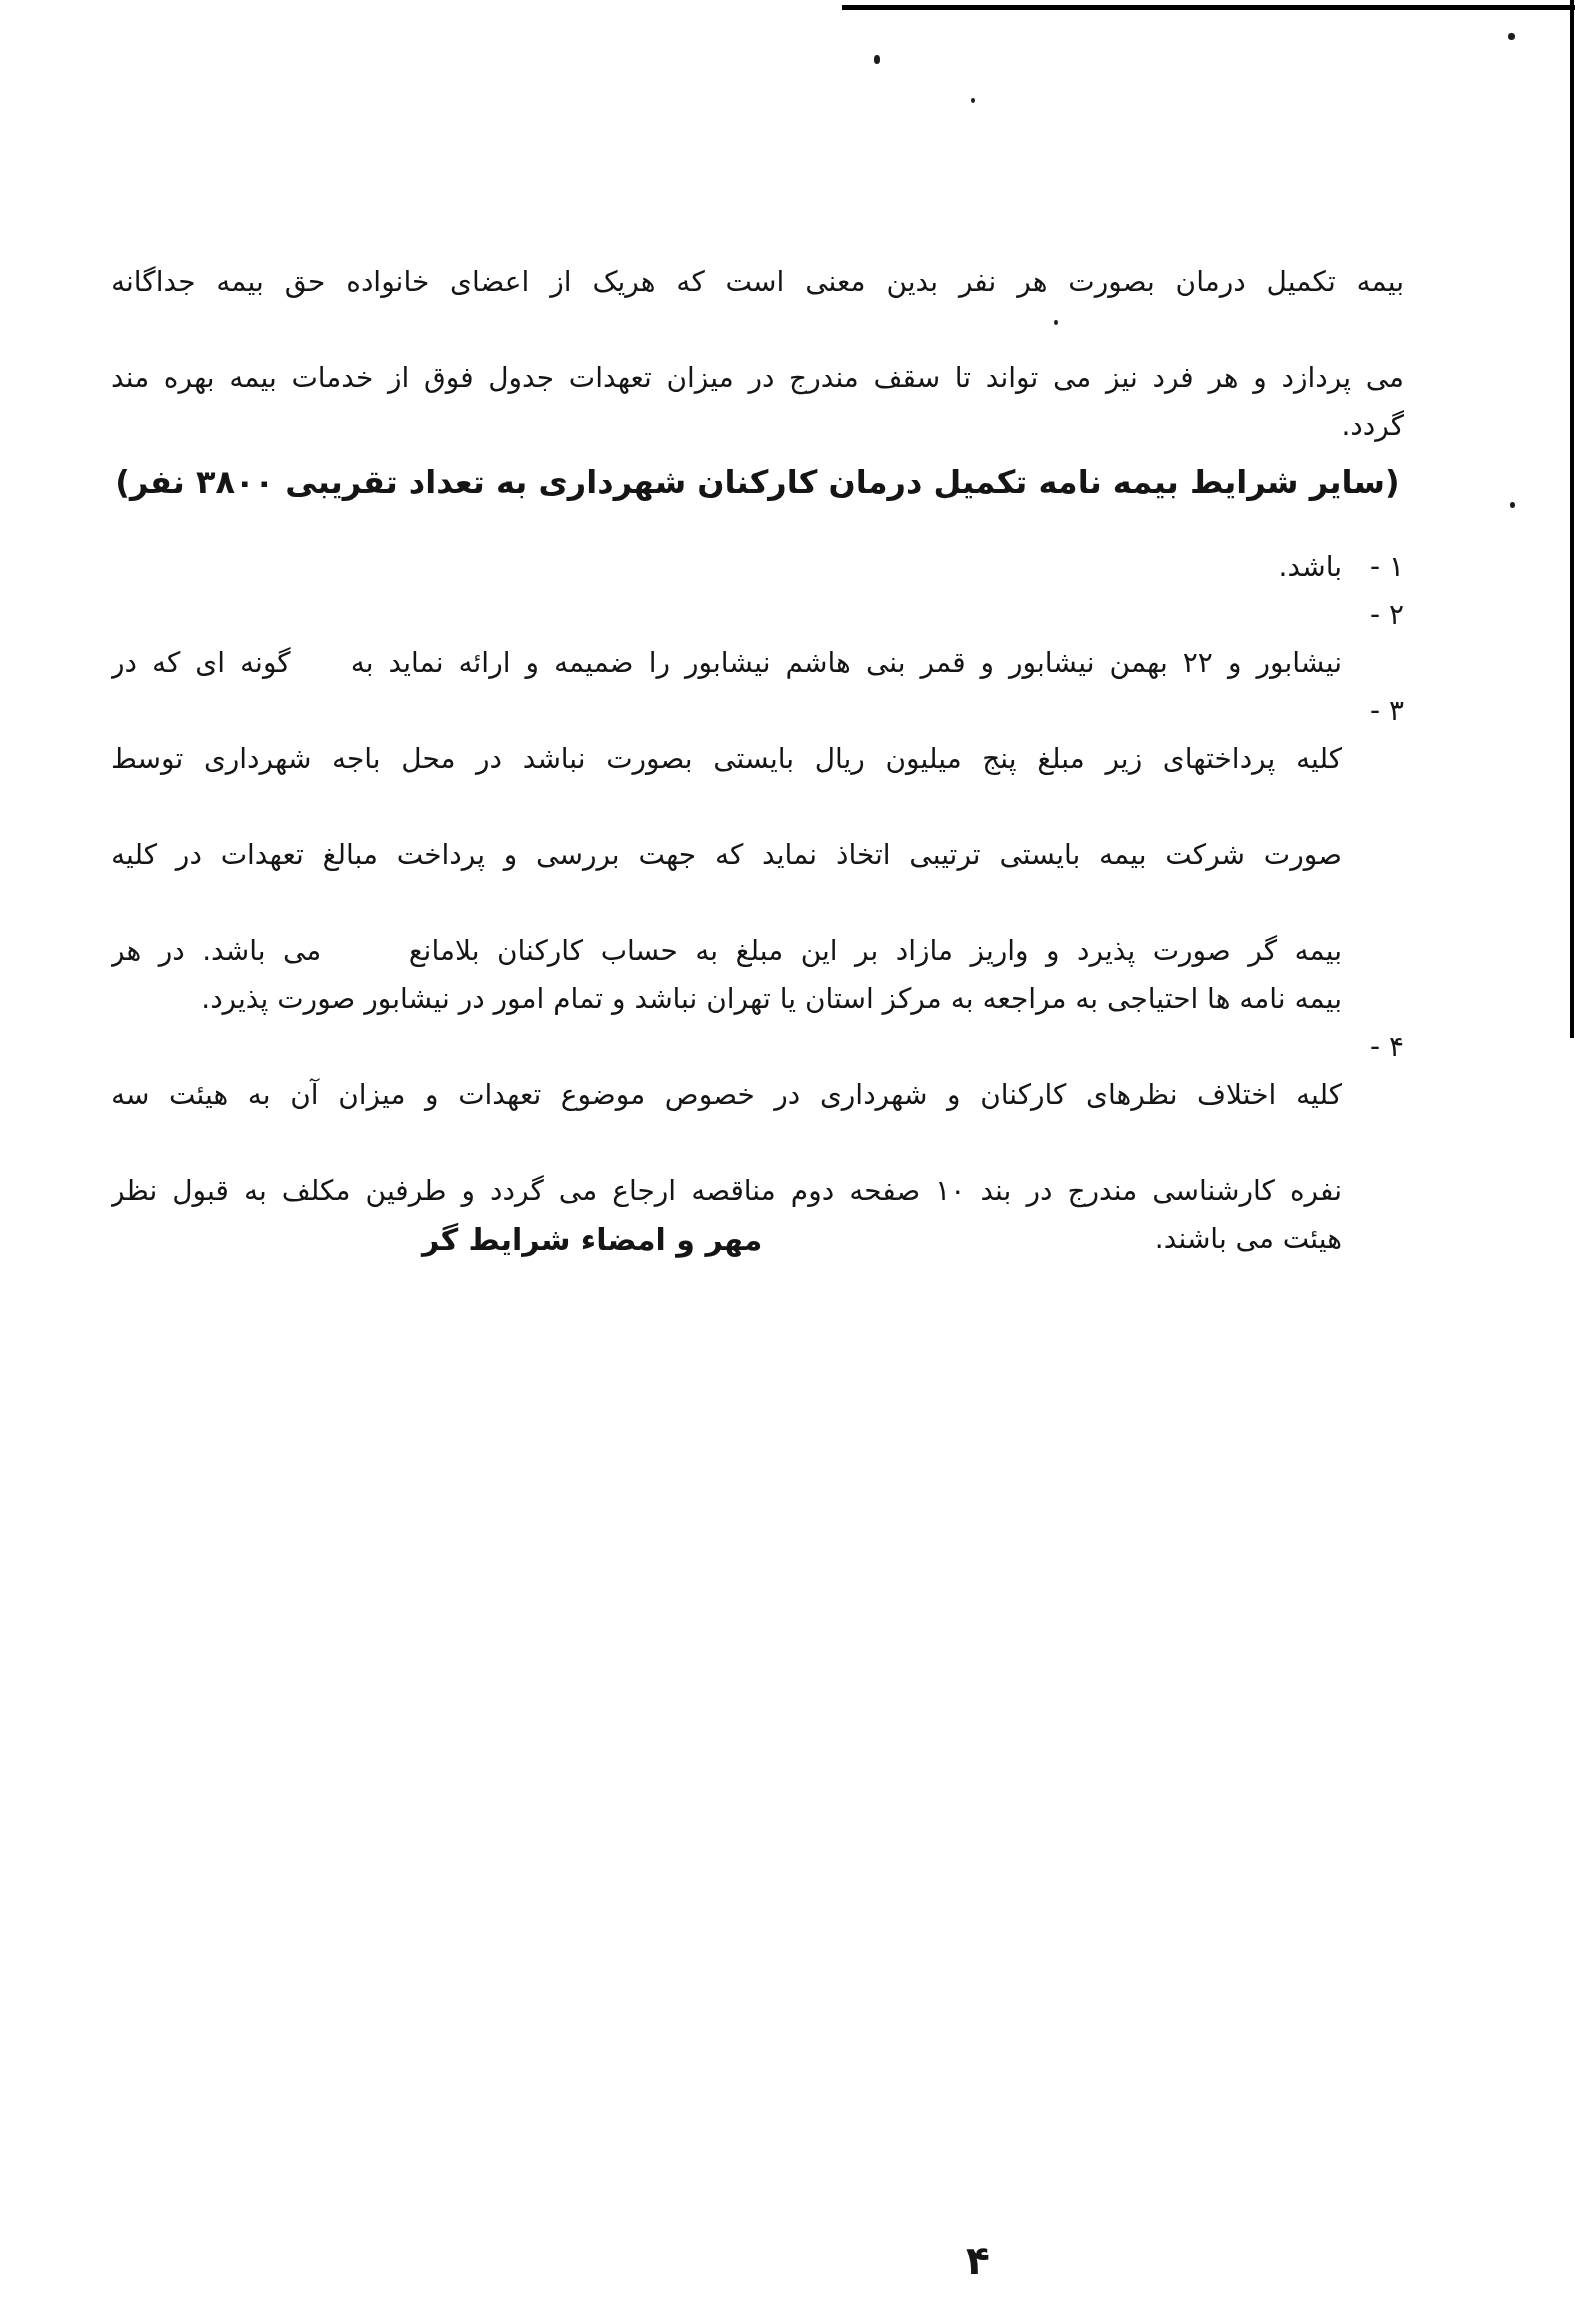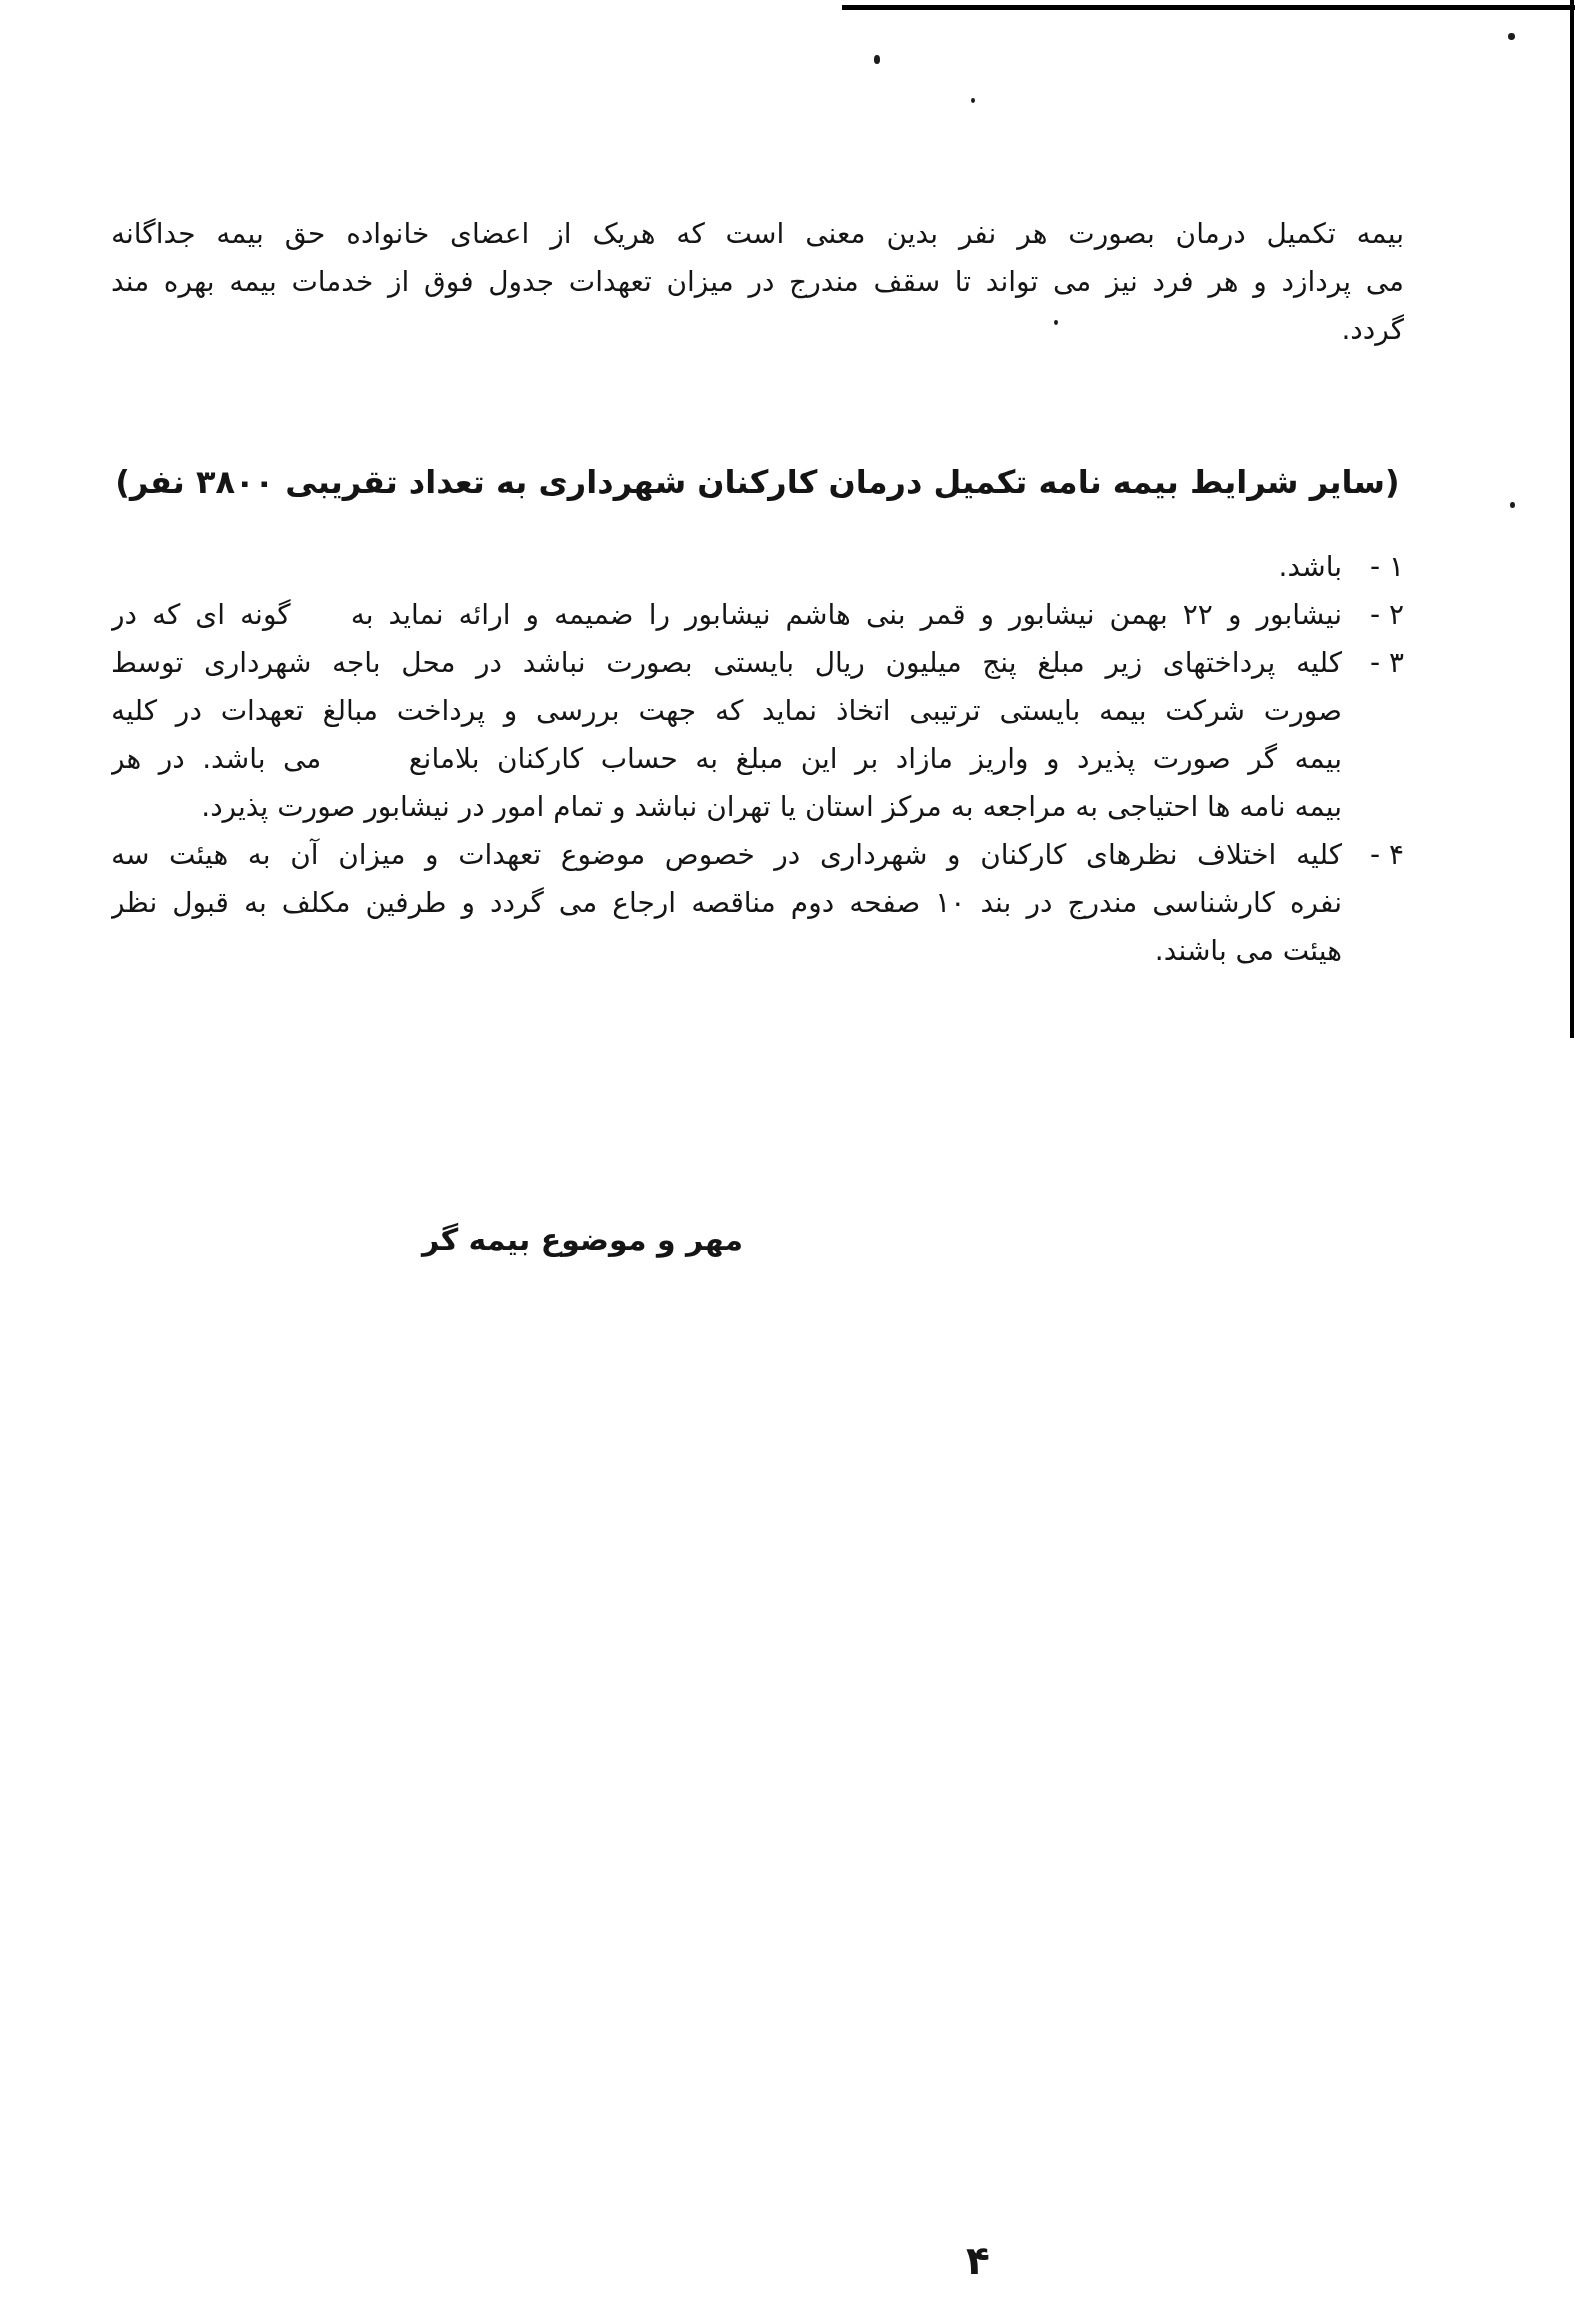--- a/index.html
+++ b/index.html
@@ -48,20 +48,21 @@
   .list    { top: 543px; }
   .line {
     font-size: 28px;
     line-height: 48px;
     height: 48px;
     overflow: hidden;
   }
   .line.just {
     text-align: justify;
     text-align-last: justify;
+    margin-top: 48px;
     -moz-text-align-last: justify;
   }
   .line.last { text-align: right; }
   .intro .line.last { }
   .list-item { display: flex; }
   .item-num {
     flex: 0 0 62px;
     font-size: 28px;
     line-height: 48px;
     white-space: nowrap;
@@ -135,18 +136,18 @@
       <div class="item-num">۴ -</div>
       <div class="item-text">
         <div class="line just">کلیه اختلاف نظرهای کارکنان و شهرداری در خصوص موضوع تعهدات و میزان آن به هیئت سه</div>
         <div class="line just">نفره کارشناسی مندرج در بند ۱۰ صفحه دوم مناقصه ارجاع می گردد و طرفین مکلف به قبول نظر</div>
         <div class="line last">هیئت می باشند.</div>
       </div>
     </div>
 
   </div>
 
-  <div class="signature">مهر و موضوع بیمه گر</div>
+  <div class="signature">مهر و امضاء شرایط گر</div>
 
   <div class="page-number">۴</div>
 
 </div>
 
 
 </body></html>

